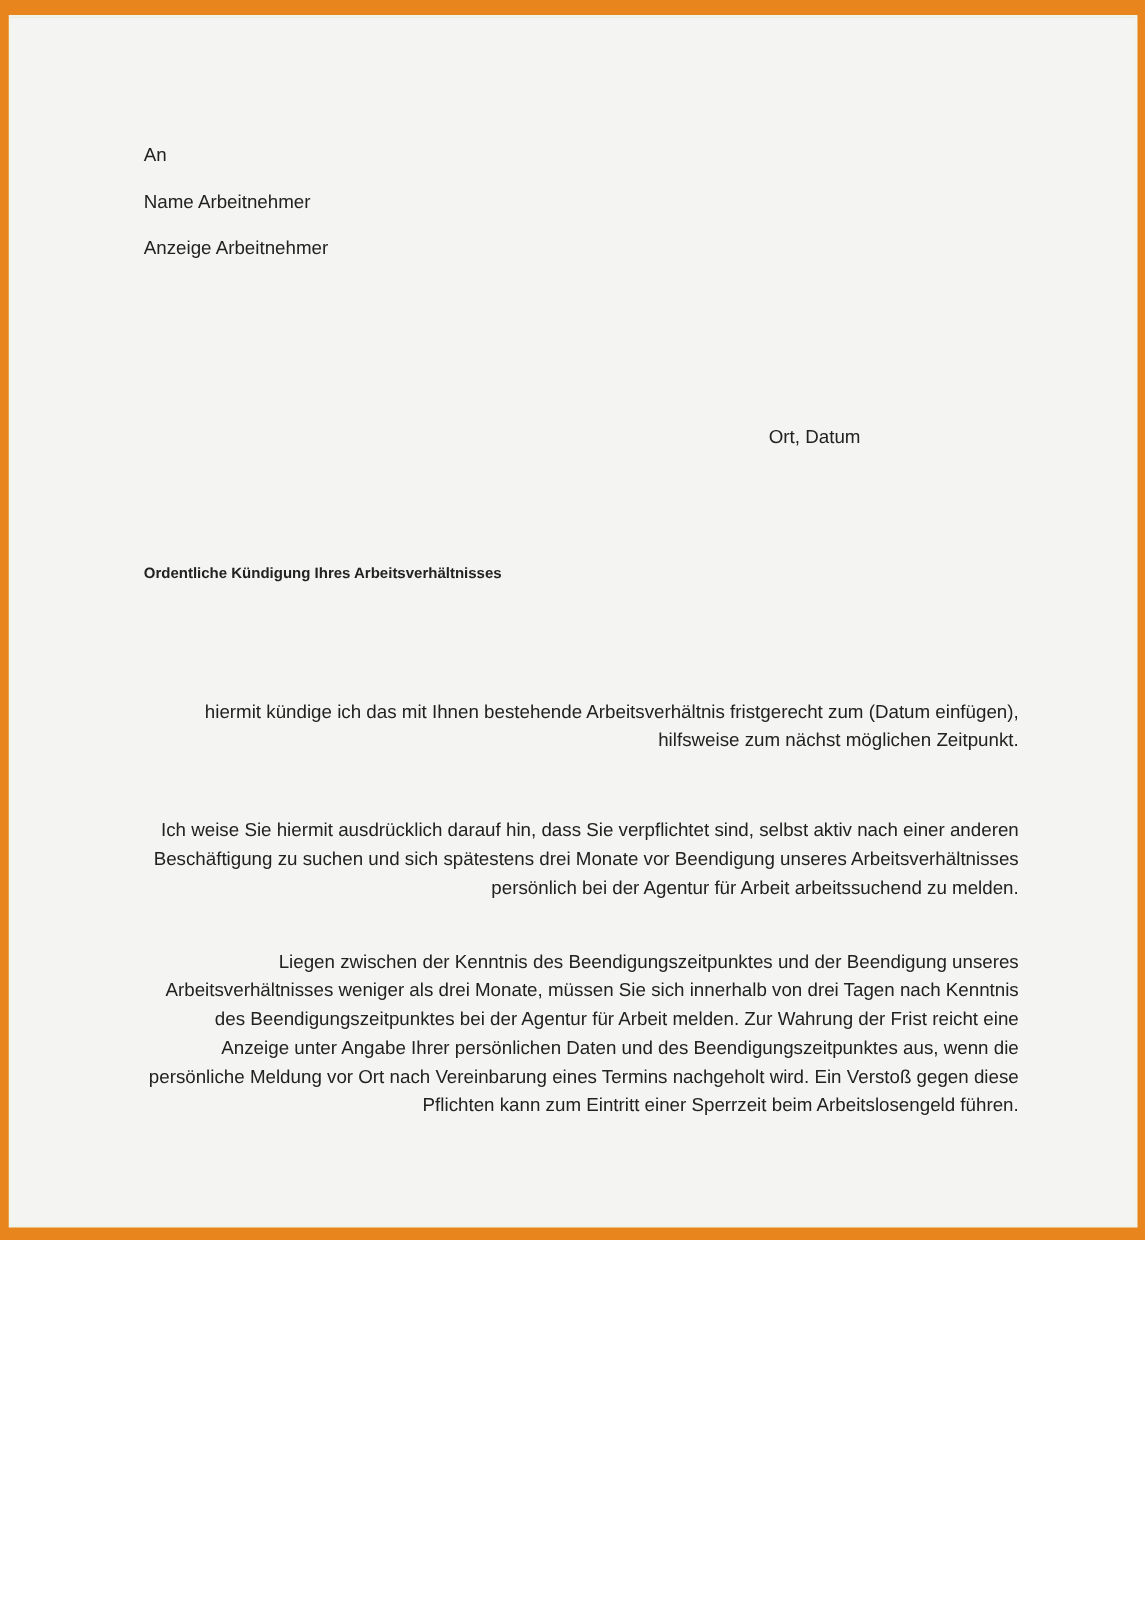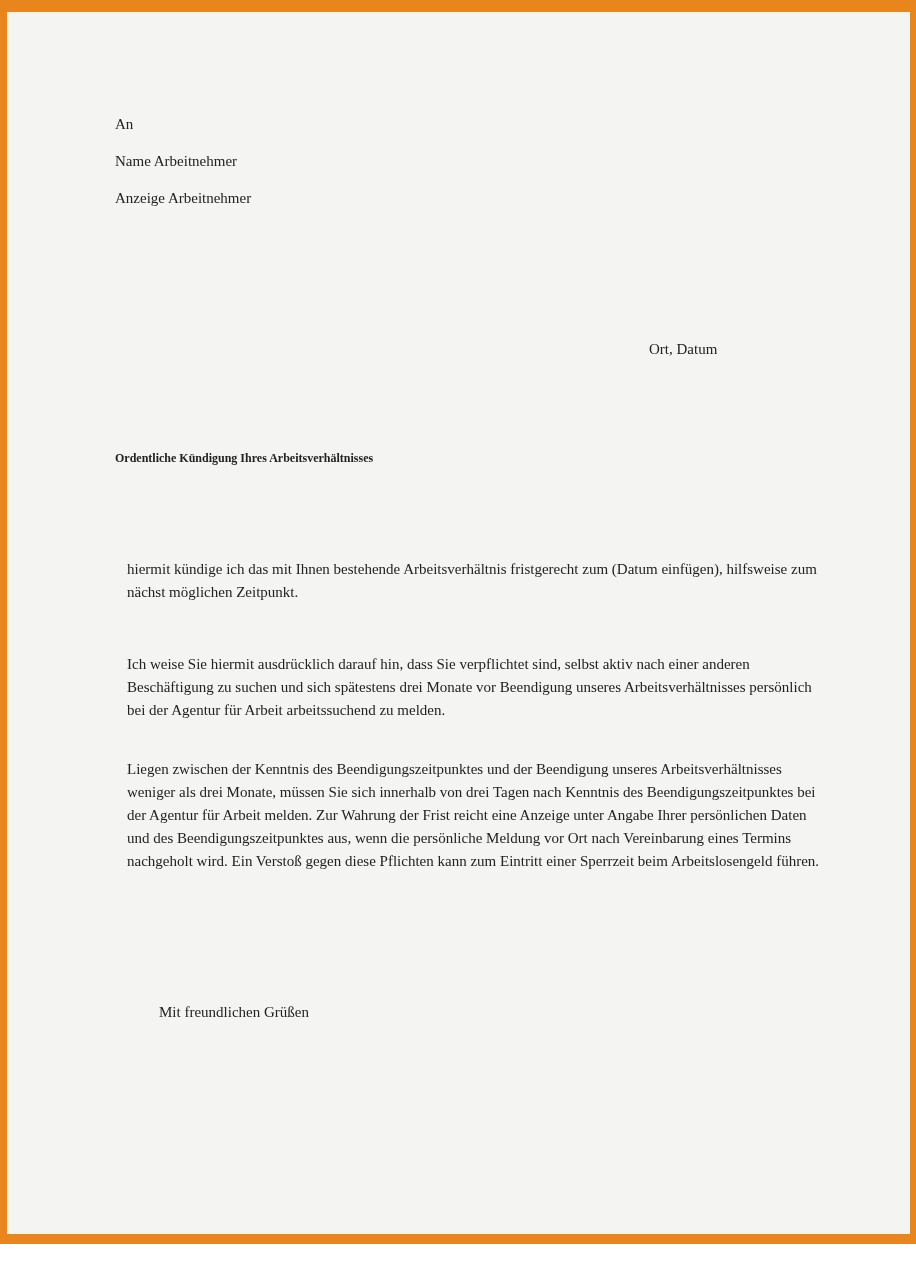--- a/index.html
+++ b/index.html
@@ -4,47 +4,46 @@
 <style>
   html, body {
     margin: 0;
     padding: 0;
     background: #ffffff;
     font-family: "Liberation Sans", sans-serif;
   }
   .page {
     position: relative;
     width: 916px;
-    height: 1244px;
+    height: 992px;
     box-sizing: border-box;
     background: #f4f4f2;
     border-top: 12px solid #e8861d;
     border-bottom: 10px solid #e8861d;
     border-left: 7px solid #e8861d;
     border-right: 6px solid #e8861d;
     box-shadow: inset 0 0 0 2px #f0f5ec, inset 0 2px 0 0 rgba(201,113,28,0.35);
     overflow: hidden;
-    font-family: Liberation Serif, serif;
   }
   .block {
     position: absolute;
     color: #222222;
     font-size: 15px;
     line-height: 23px;
   }
   .recipient { left: 108px; top: 101px; }
   .recipient p { margin: 0 0 14px 0; }
-  .date-line { left: 642px; top: 326px; }
+  .date-line { left: 608px; top: 326px; }
   .subject {
     left: 108px; top: 435px;
     font-weight: bold;
     font-size: 12px;
   }
   .salutation { left: 108px; top: 511px; }
-  .para { left: 120px; top: 0; width: 700px; margin: 0; }
+  .para { left: 108px; top: 0; width: 700px; margin: 0; text-align: right; }
   .para-1 { top: 546px; }
   .para-2 { top: 641px; }
   .para-3 { top: 746px; }
   .closing { left: 108px; top: 989px; margin-left: 44px; }
   .signature { left: 108px; top: 1063px; }
   .watermark {
     position: absolute;
     left: 31px;
     top: 1222px;
     font-size: 10px;

